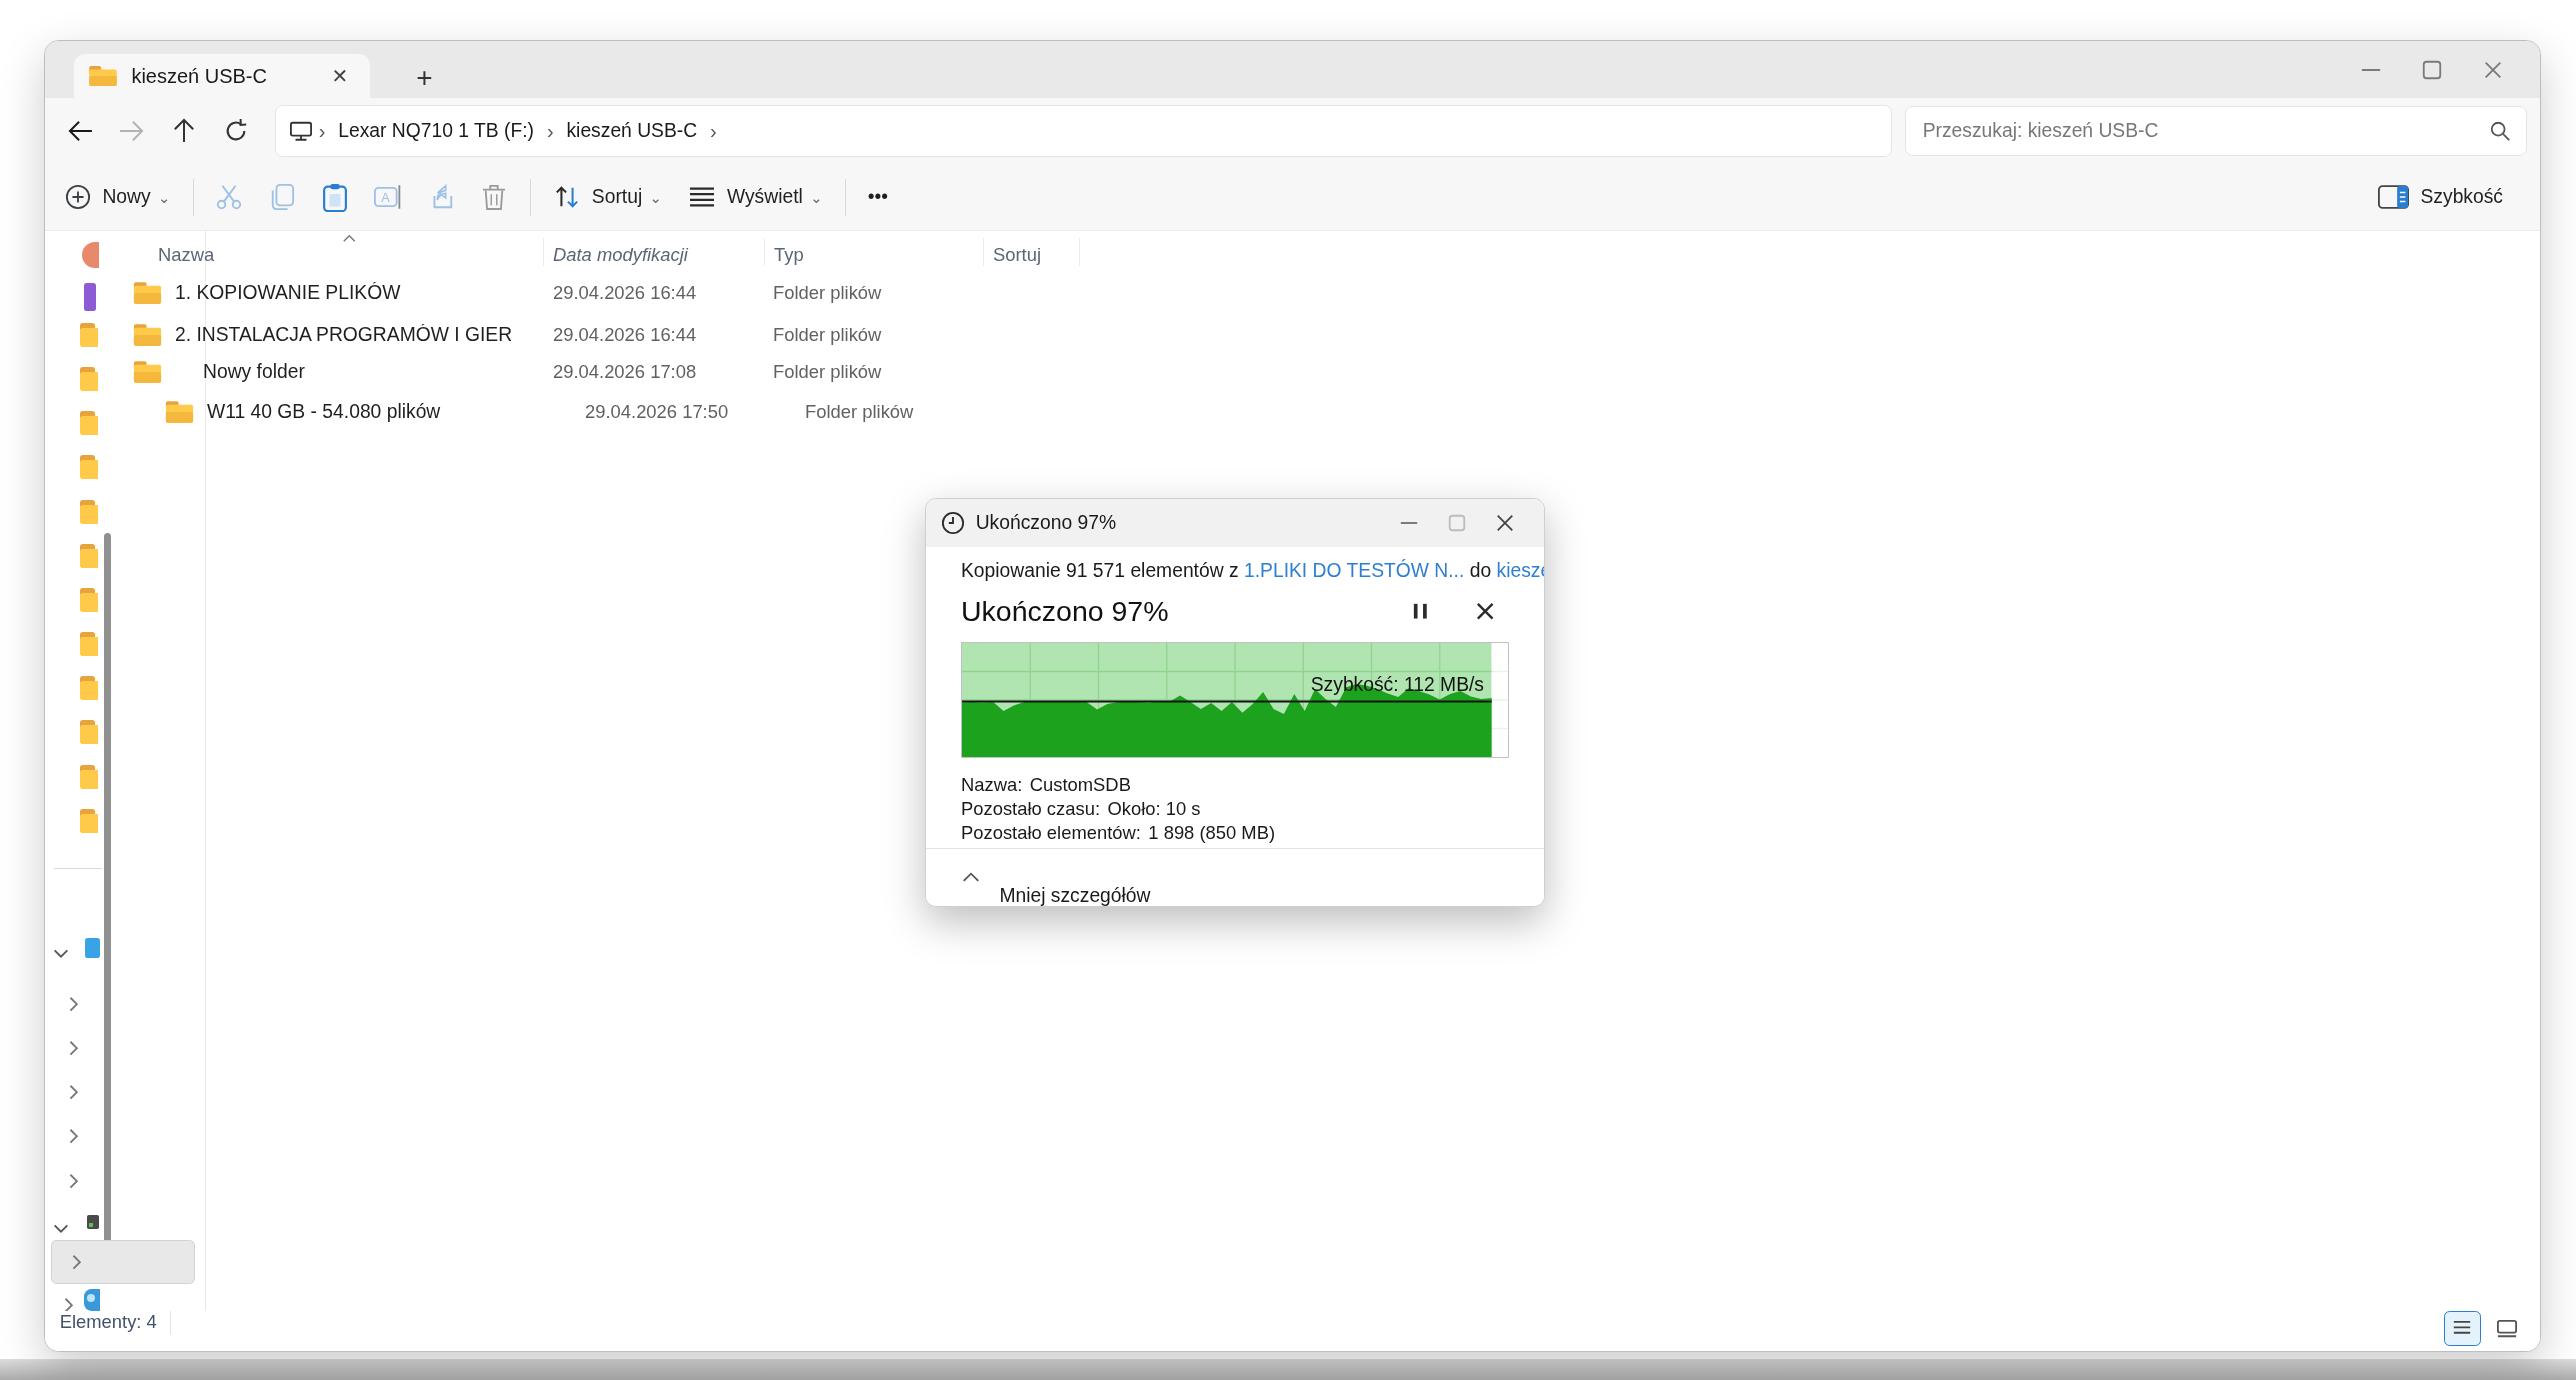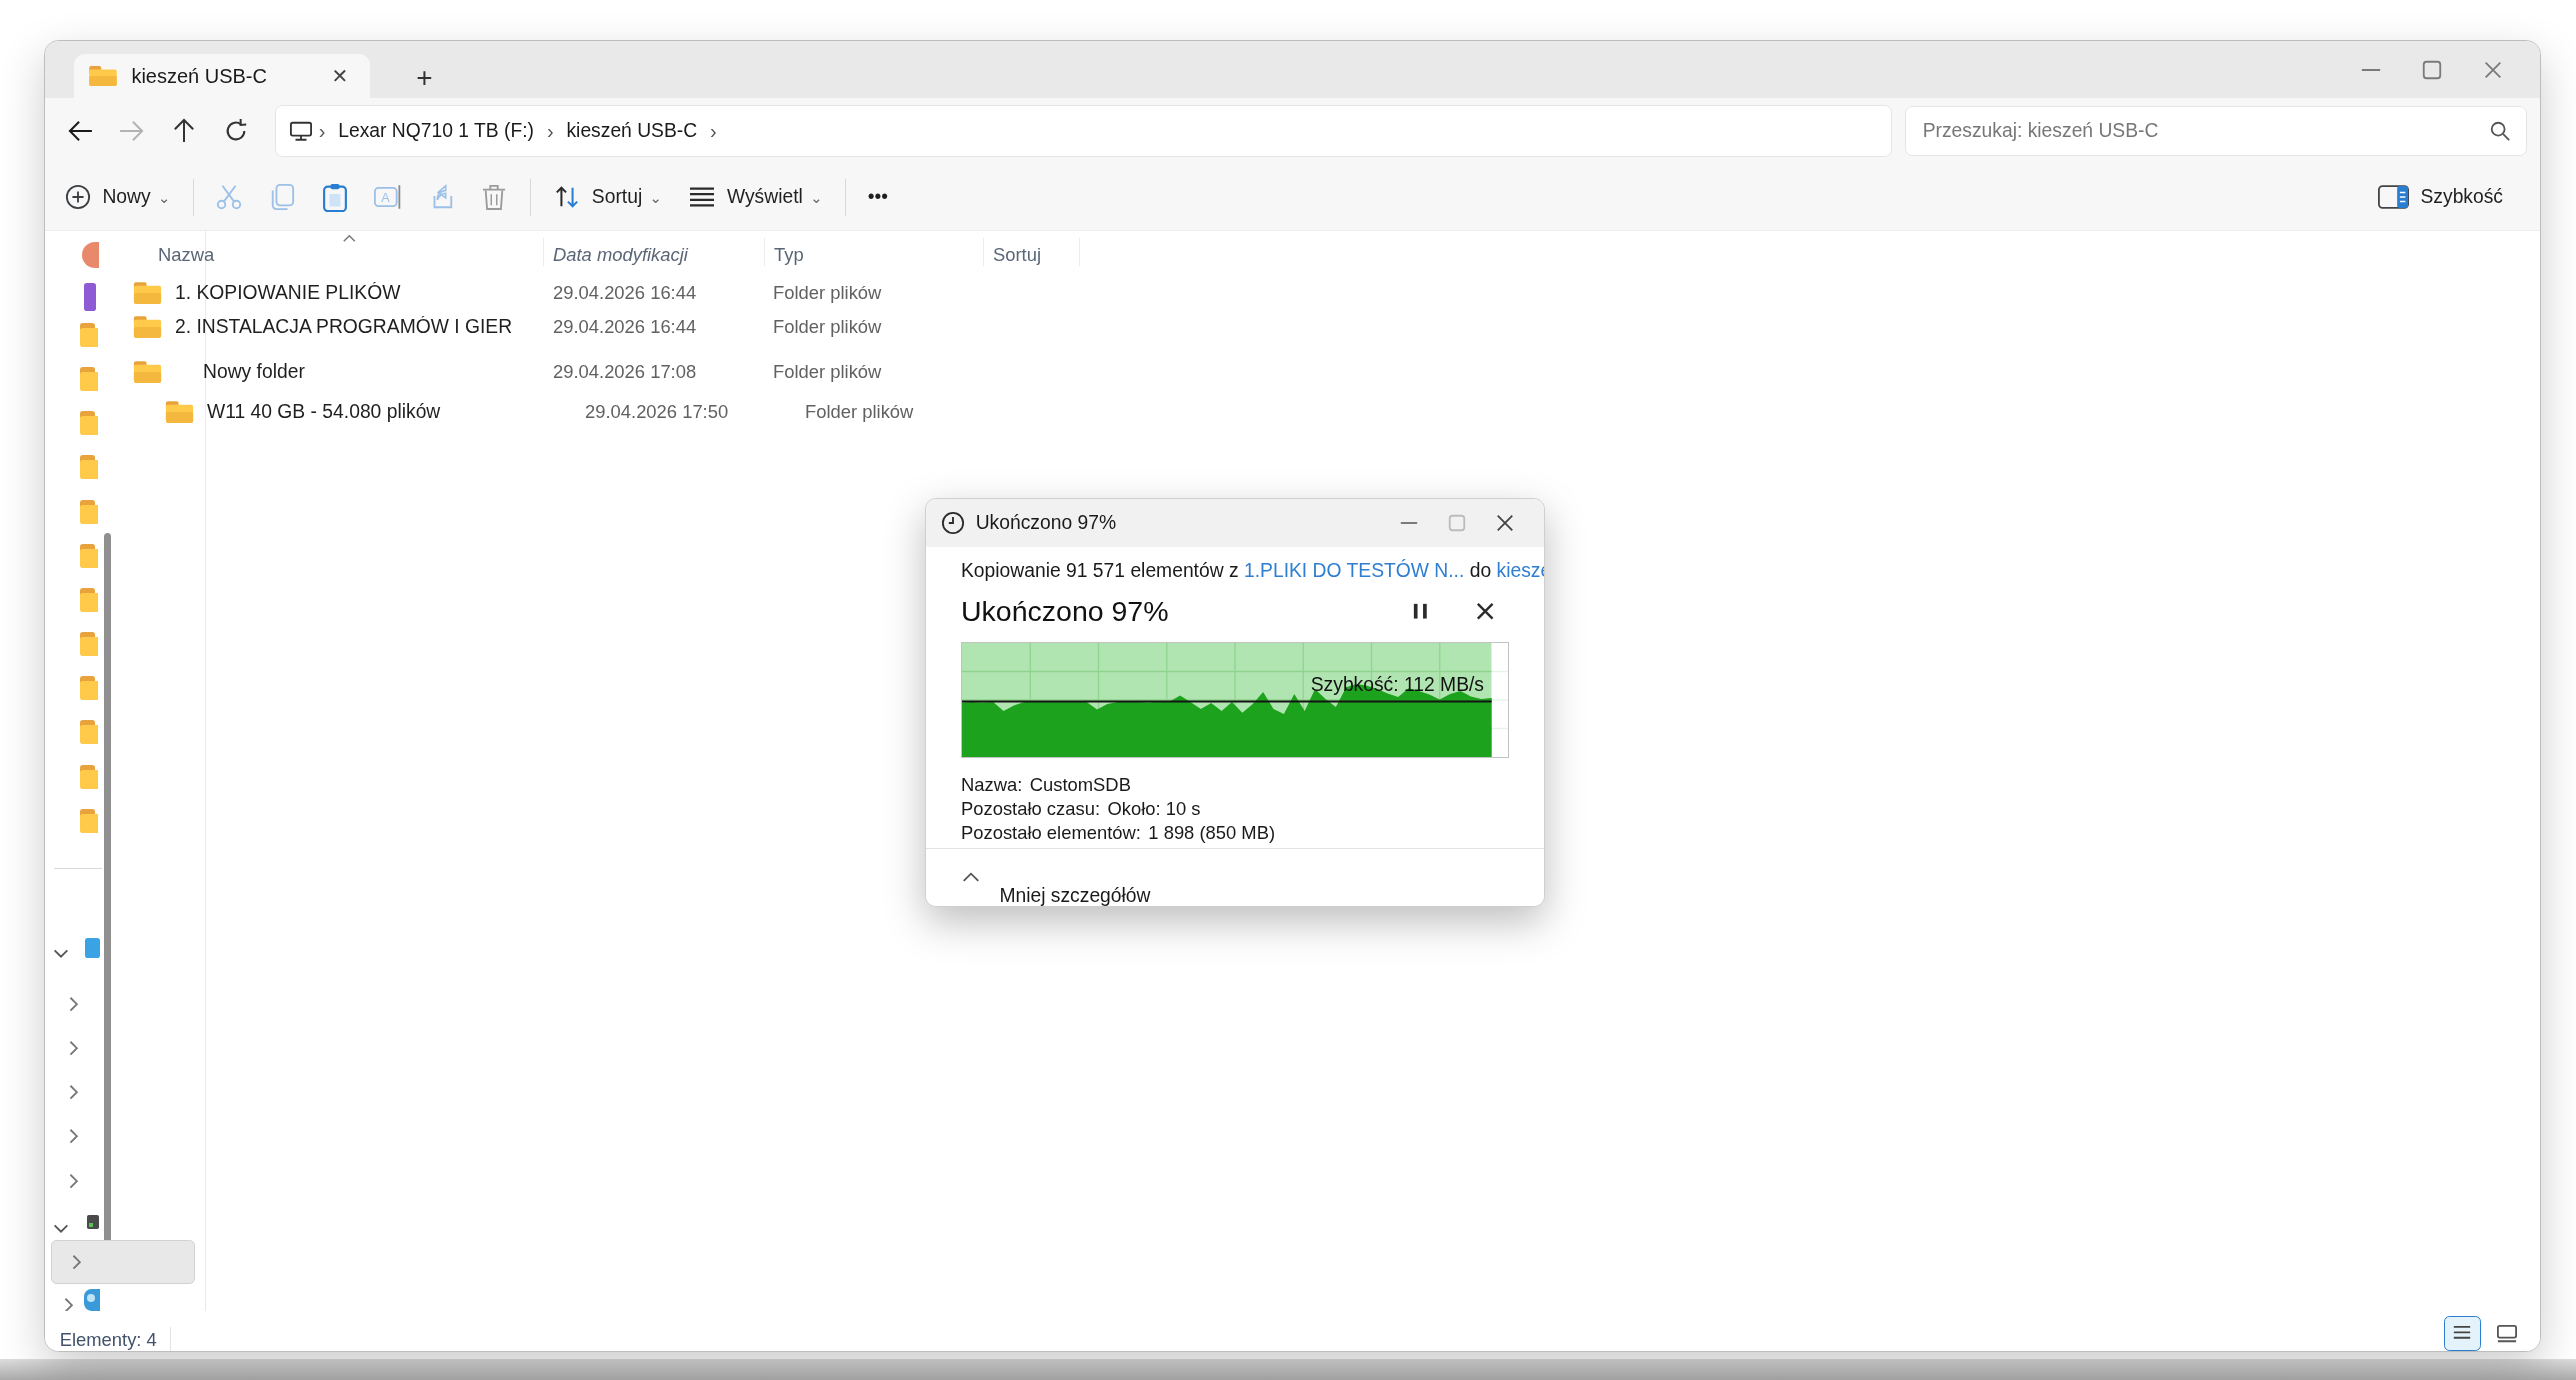--- a/index.html
+++ b/index.html
@@ -58,21 +58,21 @@
   .scrollbar-v{left:59px;width:7.4px;background:#909090;border-radius:3.7px;}
   .tree-chev{position:absolute;width:28px;height:28px;display:flex;align-items:center;justify-content:center;}
   .hl-row{left:5.5px;width:142px;height:42px;background:#e8e8e8;border:0.9px solid #d2d2d2;border-radius:5.5px;}
   
   .hdr{position:absolute;font-size:18.4px;color:#5a6676;}
   .hsep{position:absolute;width:0.9px;height:28px;background:#ececec;}
   .frow{position:absolute;left:88px;height:40px;display:flex;align-items:center;width:1012px;}
   .fname{font-size:19.3px;color:#1f1f1f;margin-left:13px;width:340px;white-space:nowrap;overflow:hidden;}
   .fdate,.ftype{font-size:18.4px;color:#616161;}
   
-  .statusbar{left:0;top:1270px;width:2495px;height:40px;background:#fff;display:flex;align-items:flex-end;}
+  .statusbar{left:0;top:1270px;width:2495px;height:40px;background:#fff;display:flex;align-items:flex-start;}
   .status-text{font-size:18.4px;color:#42526b;margin-left:14.7px;}
   .status-sep{width:0.9px;height:24px;background:#e3e3e3;margin-left:13px;}
   .viewtoggle{width:37px;height:35px;display:flex;align-items:center;justify-content:center;border-radius:5.5px;}
   .viewtoggle.active{background:#e3f2fb;border:0.9px solid #2a7ed2;box-sizing:border-box;}
   
   .dialog{left:925px;top:498px;width:618px;height:407px;background:#fff;border:0.9px solid #cfcfcf;
     border-radius:11px;box-shadow:0 14.7px 40px rgba(0,0,0,.26);overflow:hidden;z-index:50;}
   .dlg-title{height:48px;background:#f1f1f1;display:flex;align-items:center;padding:0 14.7px;}
   .dlg-title-text{font-size:19.3px;color:#1a1a1a;margin-left:11px;flex:1;}
   .dlg-wbtn{width:48px;height:37px;display:flex;align-items:center;justify-content:center;}
@@ -415,21 +415,21 @@
     <div class="frow" style="top:42px;">
       <svg width="29" height="24" viewBox="0 0 32 26">
         <rect x="1" y="1" width="14" height="9" rx="2" fill="#e8a33c"></rect>
         <rect x="1" y="5" width="30" height="20" rx="2" fill="#ffc94a"></rect>
         <rect x="1" y="13" width="30" height="12" rx="2" fill="#f5b83e"></rect>
       </svg>
       <span class="fname">1. KOPIOWANIE PLIKÓW</span>
       <span class="fdate" style="position:absolute;left:420px;">29.04.2026 16:44</span>
       <span class="ftype" style="position:absolute;left:640px;">Folder plików</span>
     </div>
-    <div class="frow" style="top:76px;align-items:center;">
+    <div class="frow" style="top:84px;align-items:center;">
       <svg width="29" height="24" viewBox="0 0 32 26">
         <rect x="1" y="1" width="14" height="9" rx="2" fill="#e8a33c"></rect>
         <rect x="1" y="5" width="30" height="20" rx="2" fill="#ffc94a"></rect>
         <rect x="1" y="13" width="30" height="12" rx="2" fill="#f5b83e"></rect>
       </svg>
       <span class="fname">2. INSTALACJA PROGRAMÓW I GIER</span>
       <span class="fdate" style="position:absolute;left:420px;">29.04.2026 16:44</span>
       <span class="ftype" style="position:absolute;left:640px;">Folder plików</span>
     </div>
     <div class="frow" style="top:121px;gap:28px;">

